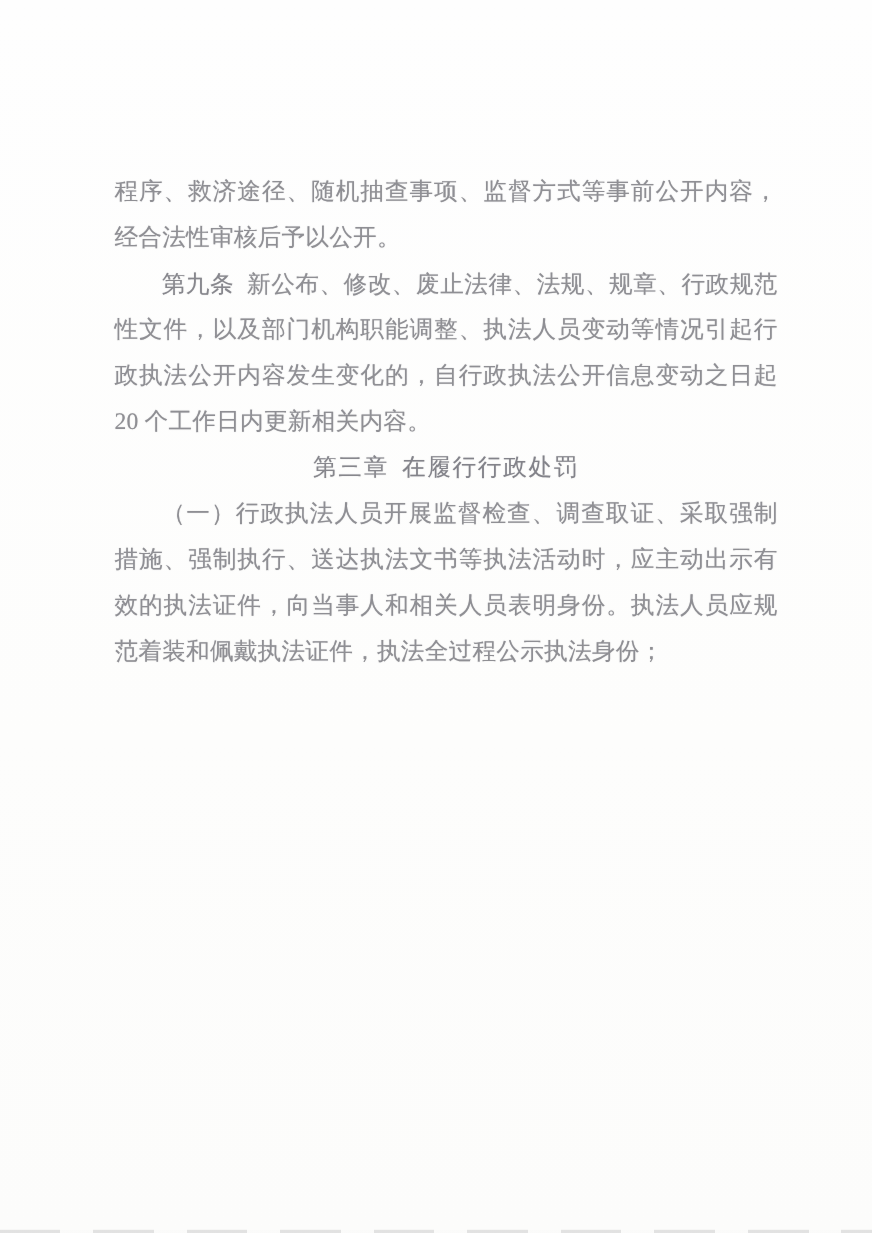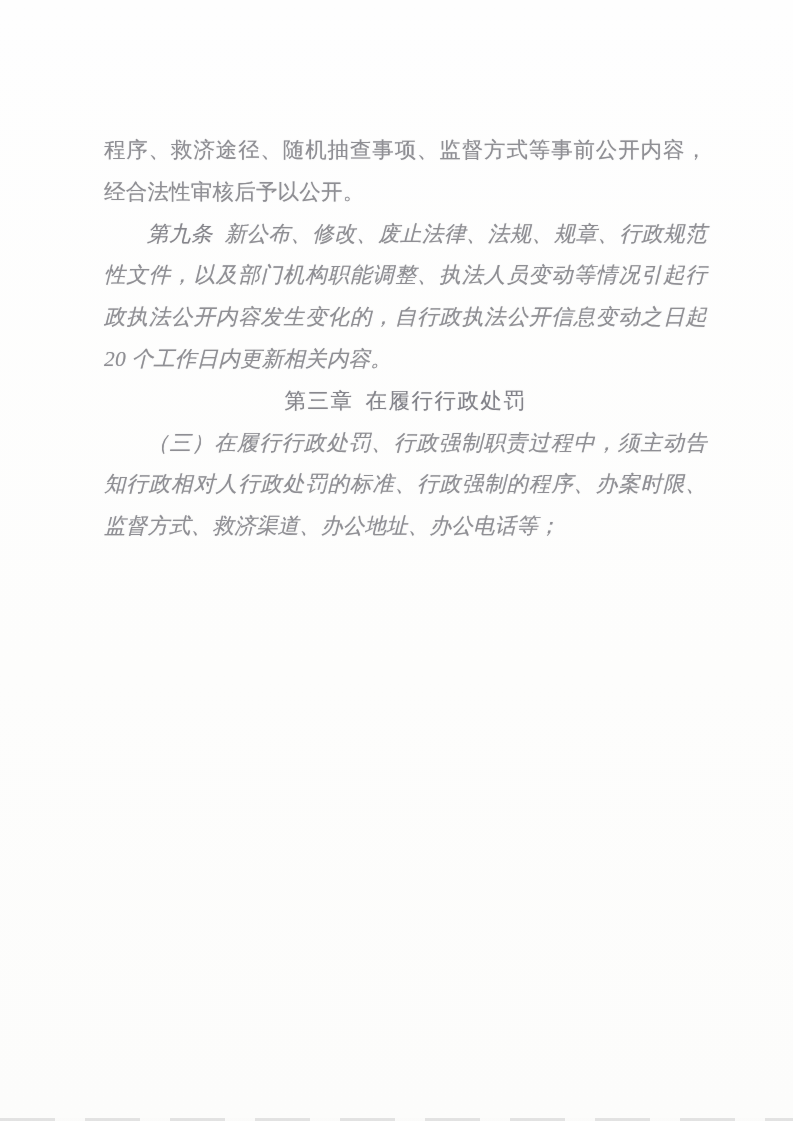--- a/index.html
+++ b/index.html
@@ -28,24 +28,24 @@
     text-justify: inter-ideograph;
     letter-spacing: 0.2px;
     text-shadow: 0 0 1px rgba(143, 143, 148, 0.55);
   }
   .text-block p {
     margin: 0;
     padding: 0;
   }
   p.indent {
     text-indent: 2em;
-    font-style: italic;
   }
   p.continuation {
     text-indent: 0;
+    margin-top: 24px;
   }
   p.chapter {
     text-align: center;
     text-indent: 0;
     color: #83838a;
     letter-spacing: 1.5px;
   }
   .lead {
     margin-right: 0.55em;
     color: #87878d;
@@ -74,21 +74,21 @@
 <div class="page">
   <div class="text-block">
 
     <p class="continuation"><span>程序、救济途径、随机抽查事项、监督方式等事前公开内容，经合法性审核后予以公开。</span></p>
 
     <p class="indent"><span class="lead">第九条</span><span>新公布、修改、废止法律、法规、规章、行政规范性文件，以及部门机构职能调整、执法人员变动等情况引起行政执法公开内容发生变化的，自行政执法公开信息变动之日起 20 个工作日内更新相关内容。</span></p>
 
     <p class="chapter"><span class="lead">第三章</span><span>在履行行政处罚</span></p>
 
 
+    <p class="indent"><span>（一）行政执法人员开展监督检查、调查取证、采取强制措施、强制执行、送达执法文书等执法活动时，应主动出示有效的执法证件，向当事人和相关人员表明身份。执法人员应规范着装和佩戴执法证件，执法全过程公示执法身份；</span></p>
 
 
-    <p class="indent"><span>（三）在履行行政处罚、行政强制职责过程中，须主动告知行政相对人行政处罚的标准、行政强制的程序、办案时限、监督方式、救济渠道、办公地址、办公电话等；</span></p>
 
 
   </div>
 
   <div class="scan-edge"></div>
 </div>
 
 </body></html>

